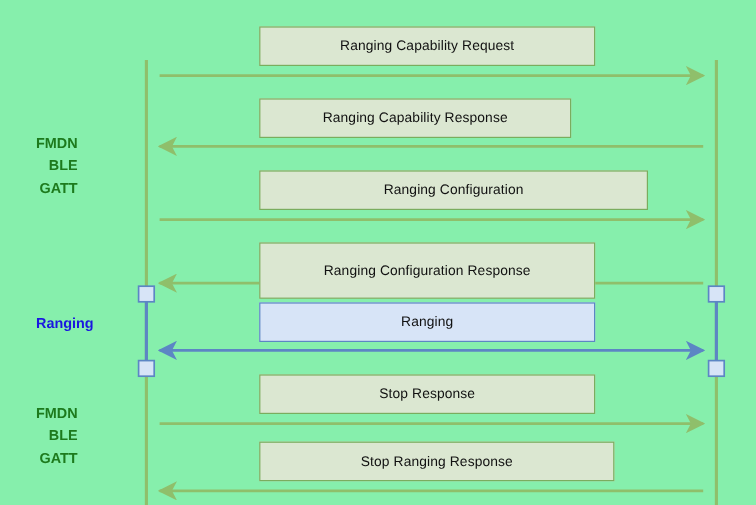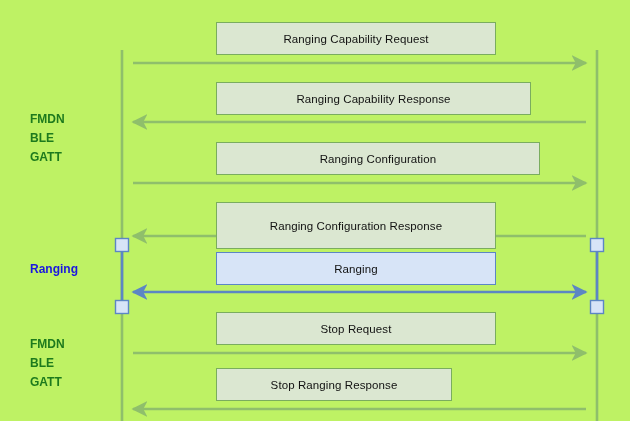--- a/index.html
+++ b/index.html
@@ -4,21 +4,21 @@
 <style>
   html, body {
     margin: 0;
     padding: 0;
     background: #000000;
   }
   #diagram-root {
     position: relative;
     width: 630px;
     height: 421px;
-    background: #bef264;
+    background: #86efac;
     overflow: hidden;
     font-family: "Liberation Sans", sans-serif;
   }
   svg.layer {
     position: absolute;
     left: 0;
     top: 0;
     width: 630px;
     height: 421px;
   }
@@ -36,21 +36,21 @@
   .msg-box.green {
     background: #dbe7d1;
     border: 1px solid #7aad5e;
   }
   .msg-box.blue {
     background: #d7e4f7;
     border: 1px solid #5c86c4;
   }
   .side-label {
     position: absolute;
-    text-align: left;
+    text-align: right;
     font-family: "Liberation Sans", sans-serif;
     font-size: 12px;
     font-weight: bold;
     line-height: 19px;
     white-space: pre-line;
   }
   .side-label.green-label { color: #1d7a1d; }
   .side-label.blue-label  { color: #1a16e0; }
 </style>
 </head>
@@ -87,36 +87,36 @@
         <line stroke="#5c86c4" stroke-width="2.3" y1="292" y2="292" x1="133" x2="586" marker-end="url(#arrow-right-blue)" marker-start="url(#arrow-right-blue)"></line>
         <line stroke="#8fbf6b" stroke-width="2.3" y1="353" y2="353" x1="133" x2="586" marker-end="url(#arrow-right-green)"></line>
         <line stroke="#8fbf6b" stroke-width="2.3" y1="409" y2="409" x1="586" x2="133" marker-end="url(#arrow-right-green)"></line>
       </g>
   </svg>
 
   <div id="boxes-layer">
       <div class="msg-box green" style="left: 216px; top: 22px; width: 280px; height: 33px;">
         <span>Ranging Capability Request</span>
       </div>
-      <div class="msg-box green" style="left: 216px; top: 82px; width: 315px; height: 33px;">
+      <div class="msg-box green" style="left: 216px; top: 82px; width: 260px; height: 33px;">
         <span>Ranging Capability Response</span>
       </div>
       <div class="msg-box green" style="left: 216px; top: 142px; width: 324px; height: 33px;">
         <span>Ranging Configuration</span>
       </div>
       <div class="msg-box green" style="left: 216px; top: 202px; width: 280px; height: 47px;">
         <span>Ranging Configuration Response</span>
       </div>
       <div class="msg-box blue" style="left: 216px; top: 252px; width: 280px; height: 33px;">
         <span>Ranging</span>
       </div>
       <div class="msg-box green" style="left: 216px; top: 312px; width: 280px; height: 33px;">
-        <span>Stop Request</span>
+        <span>Stop Response</span>
       </div>
-      <div class="msg-box green" style="left: 216px; top: 368px; width: 236px; height: 33px;">
+      <div class="msg-box green" style="left: 216px; top: 368px; width: 296px; height: 33px;">
         <span>Stop Ranging Response</span>
       </div>
     </div>
   <div id="labels-layer">
       <div class="side-label green-label" style="left: 30px; top: 110px; color: rgb(29, 122, 29);">FMDN
 BLE
 GATT</div>
       <div class="side-label blue-label" style="left: 30px; top: 260px; color: rgb(26, 22, 224);">Ranging</div>
       <div class="side-label green-label" style="left: 30px; top: 335px; color: rgb(29, 122, 29);">FMDN
 BLE

